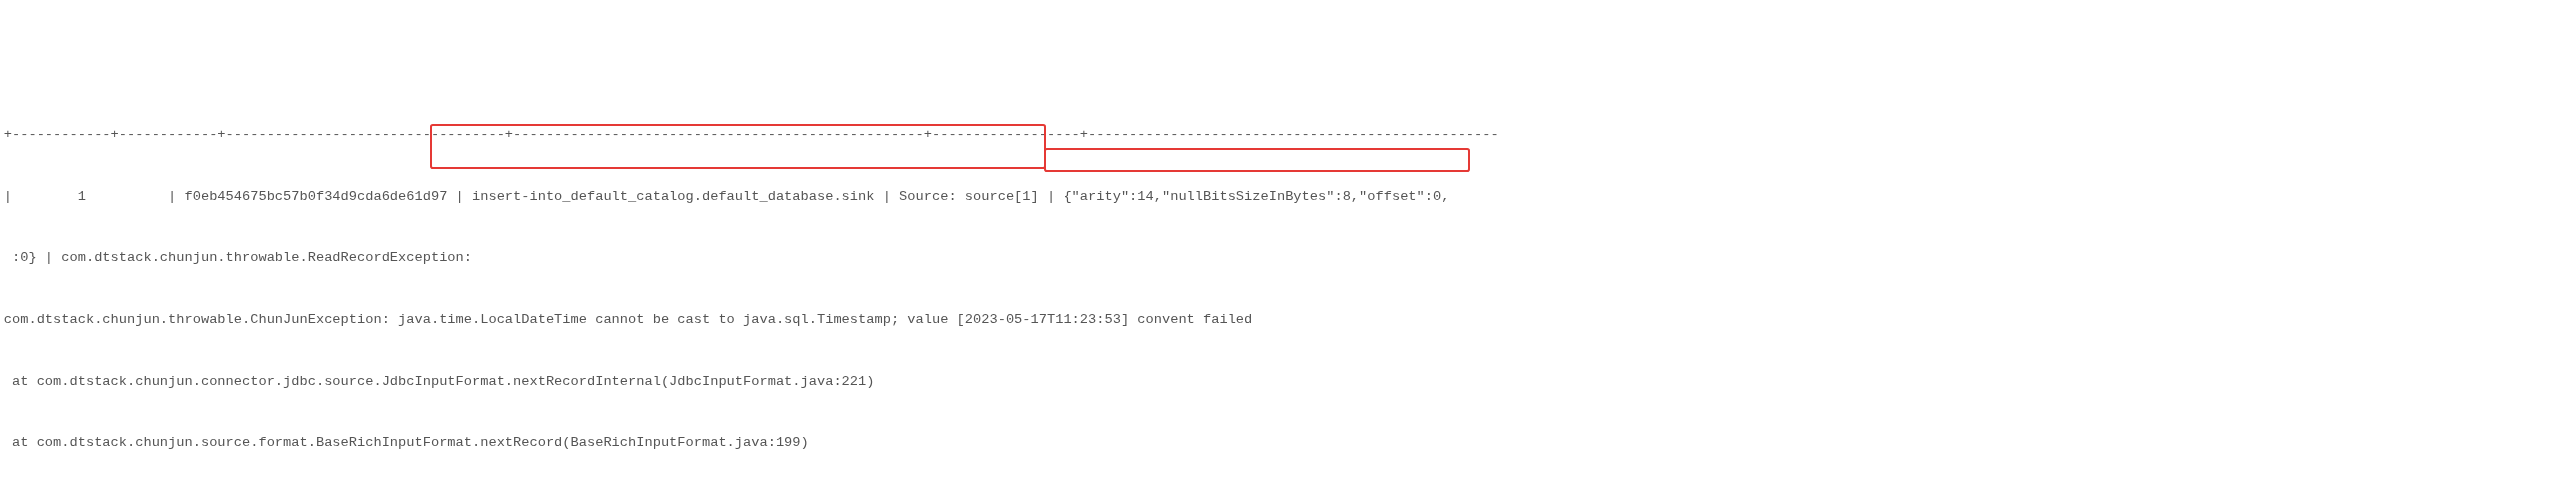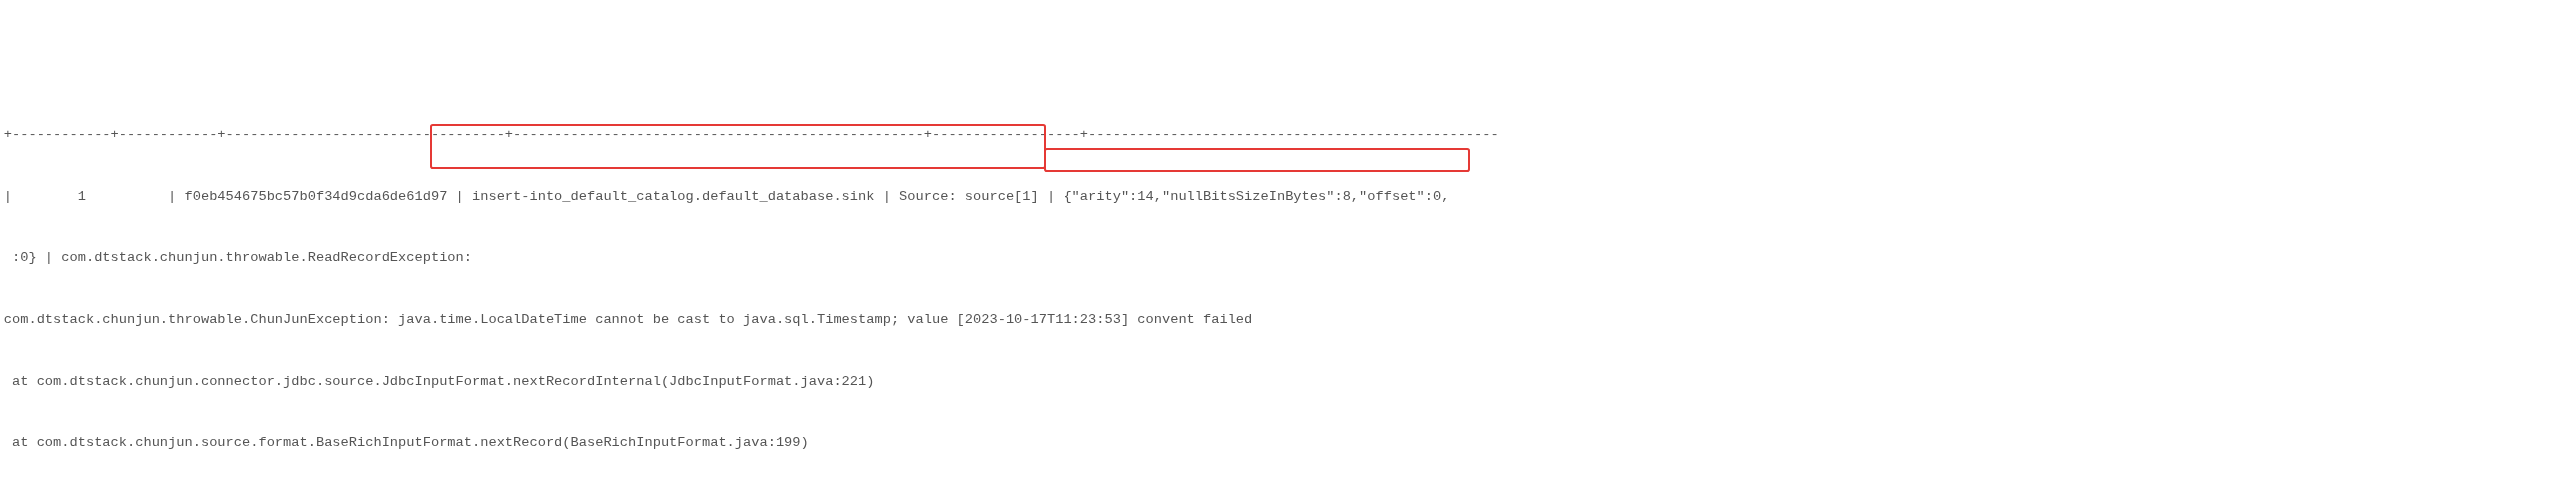--- a/index.html
+++ b/index.html
@@ -41,21 +41,21 @@
   </style>
 </head>
 <body>
 
 
 
 <div class="log-container">
   <div class="line">+------------+------------+----------------------------------+--------------------------------------------------+------------------+--------------------------------------------------</div>
   <div class="line">|        1          | f0eb454675bc57b0f34d9cda6de61d97 | insert-into_default_catalog.default_database.sink | Source: source[1] | {"arity":14,"nullBitsSizeInBytes":8,"offset":0,</div>
   <div class="line"> :0} | com.dtstack.chunjun.throwable.ReadRecordException:</div>
-  <div class="line">com.dtstack.chunjun.throwable.ChunJunException: java.time.LocalDateTime cannot be cast to java.sql.Timestamp; value [2023-10-17T11:23:53] convent failed</div>
+  <div class="line">com.dtstack.chunjun.throwable.ChunJunException: java.time.LocalDateTime cannot be cast to java.sql.Timestamp; value [2023-05-17T11:23:53] convent failed</div>
   <div class="line"> at com.dtstack.chunjun.connector.jdbc.source.JdbcInputFormat.nextRecordInternal(JdbcInputFormat.java:221)</div>
   <div class="line"> at com.dtstack.chunjun.source.format.BaseRichInputFormat.nextRecord(BaseRichInputFormat.java:199)</div>
   
   
   
   
   
   
   
   

